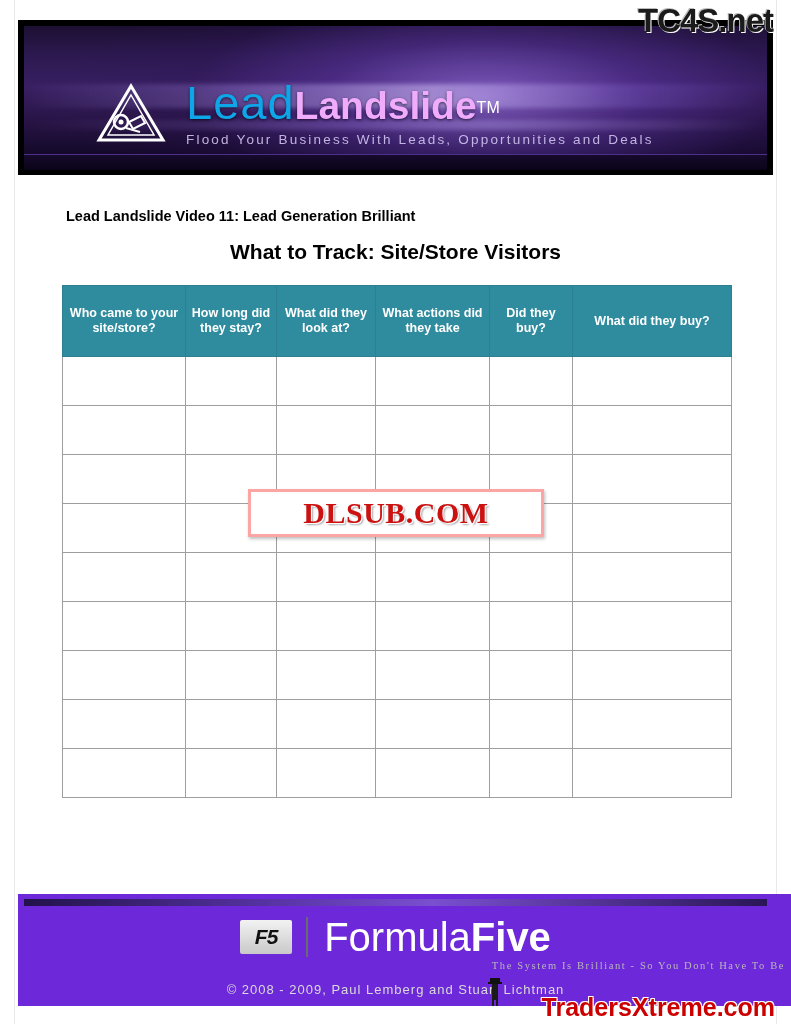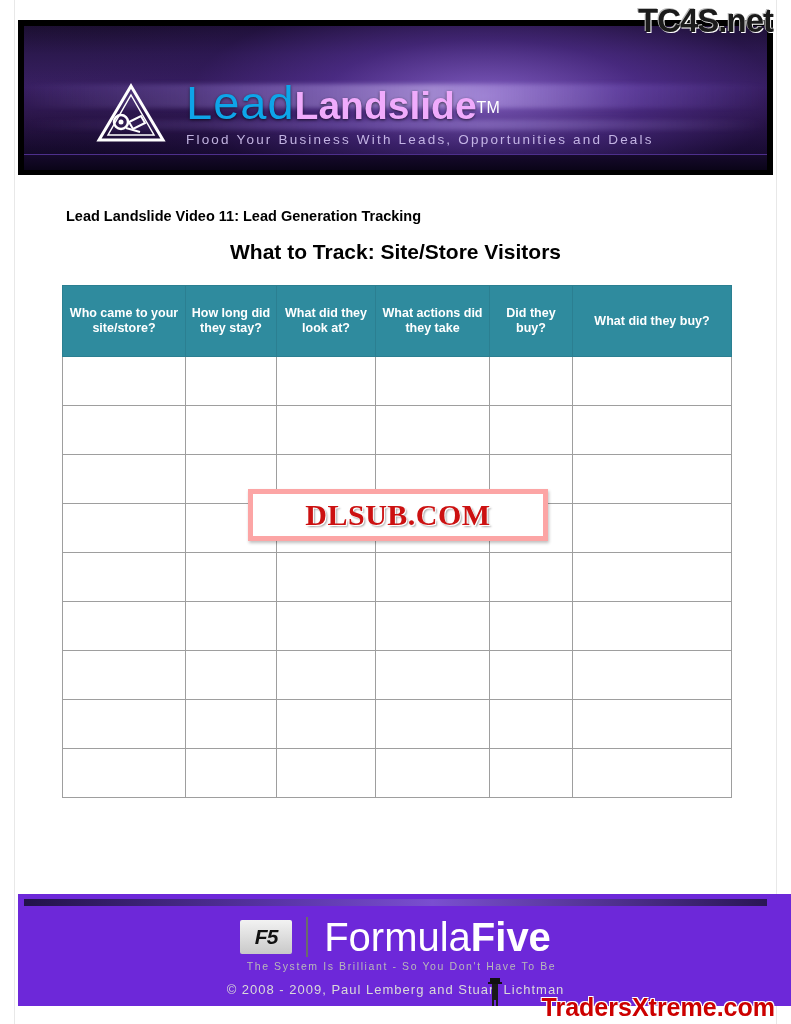--- a/index.html
+++ b/index.html
@@ -200,21 +200,21 @@
   }
 
   
   .wm-center {
     position: absolute;
     left: 248px;
     top: 489px;
     width: 290px;
     height: 42px;
     background: #ffffff;
-    border: 5px solid #fca5a5;
+    border: 3px solid #fca5a5;
     box-shadow: 1px 2px 3px rgba(0,0,0,0.25);
     display: flex;
     align-items: center;
     justify-content: center;
     z-index: 30;
   }
   .wm-center span {
     font-family: "Liberation Serif", serif;
     font-weight: bold;
     font-size: 30px;
@@ -286,24 +286,25 @@
     line-height: 42px;
     vertical-align: middle;
     font-weight: bold;
     color: #ffffff;
   }
   .footer-tag {
     position: absolute;
     left: 0;
     top: 66px;
     width: 767px;
-    text-align: center;
+    text-align: right;
     font-size: 10.5px;
     letter-spacing: 1.6px;
     color: #b9b9b9;
+    font-family: Liberation Serif, serif;
   }
   .footer-copy {
     position: absolute;
     left: 0;
     top: 88px;
     width: 755px;
     text-align: center;
     font-size: 13px;
     letter-spacing: 1px;
     color: #d9d9d9;
@@ -358,21 +359,21 @@
         <path d="M30 46 L44 50" stroke="#ffffff" stroke-width="2" fill="none"></path>
       </svg>
     </div>
 
     <div class="logo-text">
       <span class="logo-lead">Lead</span><span class="logo-landslide">Landslide</span><span class="logo-tm">TM</span>
       <div class="logo-tag">Flood Your Business With Leads, Opportunities and Deals</div>
     </div>
   </div>
 
-  <div class="subtitle">Lead Landslide Video 11: Lead Generation Tracking</div>
+  <div class="subtitle">Lead Landslide Video 11: Lead Generation Brilliant</div>
   <div class="title">What to Track: Site/Store Visitors</div>
 
   <div class="tbl-wrap">
     <table class="track">
       <colgroup>
         <col style="width:123px">
         <col style="width:91px">
         <col style="width:99px">
         <col style="width:114px">
         <col style="width:83px">

